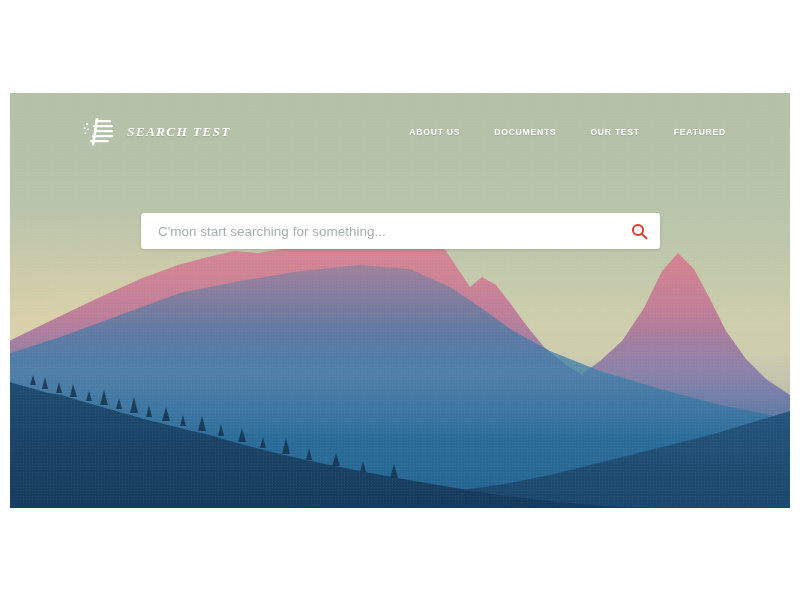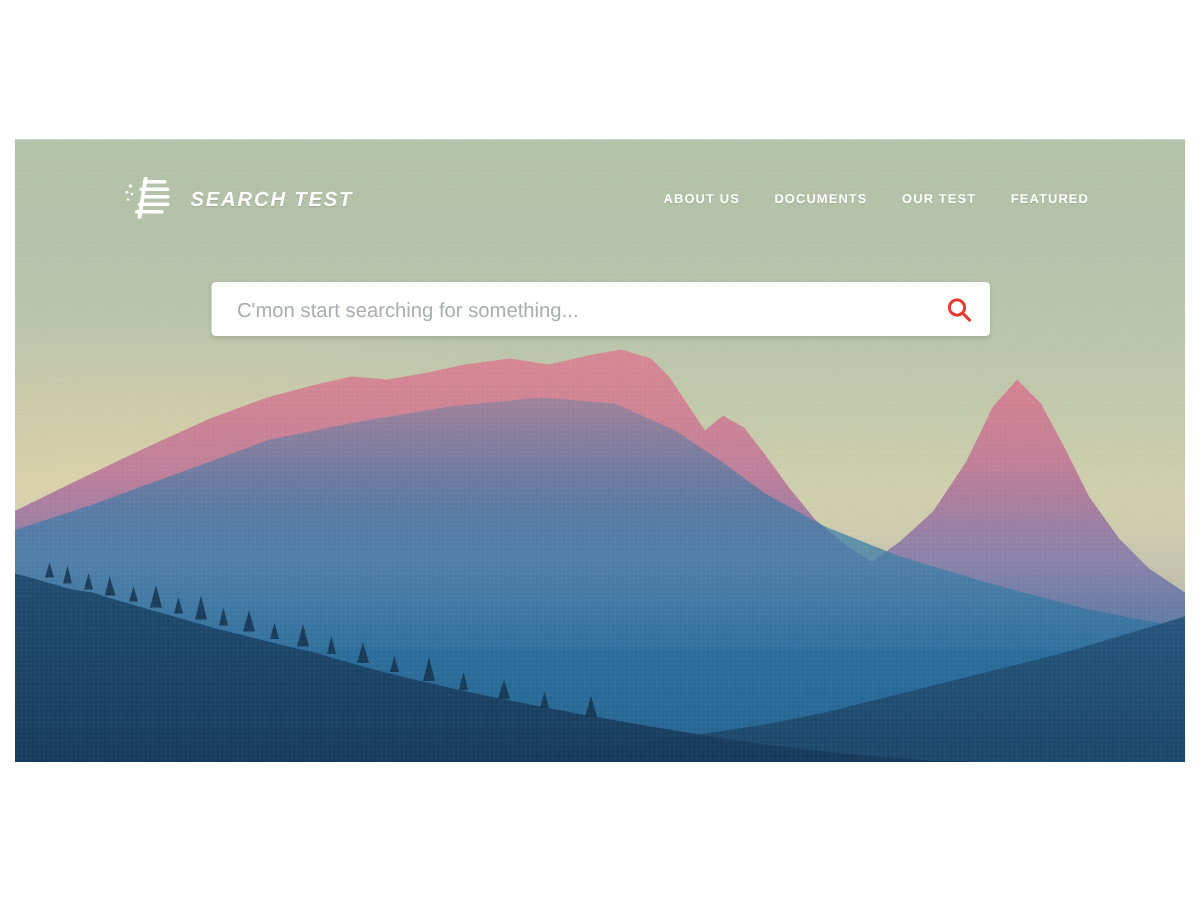--- a/index.html
+++ b/index.html
@@ -129,20 +129,21 @@
     display: flex;
     align-items: center;
     z-index: 20;
   }
 
   .brand {
     display: flex;
     align-items: center;
     margin-left: 72px;
     gap: 11px;
+    font-family: Liberation Serif, serif;
   }
 
   .brand-mark {
     width: 34px;
     height: 32px;
     flex: 0 0 auto;
   }
 
   .brand-name {
     color: #ffffff;
@@ -151,39 +152,39 @@
     font-style: italic;
     letter-spacing: 1.2px;
     white-space: nowrap;
     text-shadow: 0 1px 1px rgba(90,100,80,0.28);
   }
 
   .nav {
     margin-left: auto;
     margin-right: 64px;
     display: flex;
-    gap: 23px;
+    gap: 34px;
   }
 
   .nav-item {
     color: #ffffff;
     font-size: 8.6px;
     font-weight: bold;
     letter-spacing: 0.75px;
     white-space: nowrap;
     text-decoration: none;
     cursor: pointer;
     text-shadow: 0 1px 1px rgba(90,100,80,0.22);
   }
 
   
   .search-wrap {
     position: absolute;
     left: 131px;
-    top: 95px;
+    top: 120px;
     width: 519px;
     height: 36px;
     z-index: 20;
     display: flex;
     align-items: center;
     background: #ffffff;
     border-radius: 3px;
     box-shadow: 0 1px 3px rgba(40,60,50,0.18);
   }
 

